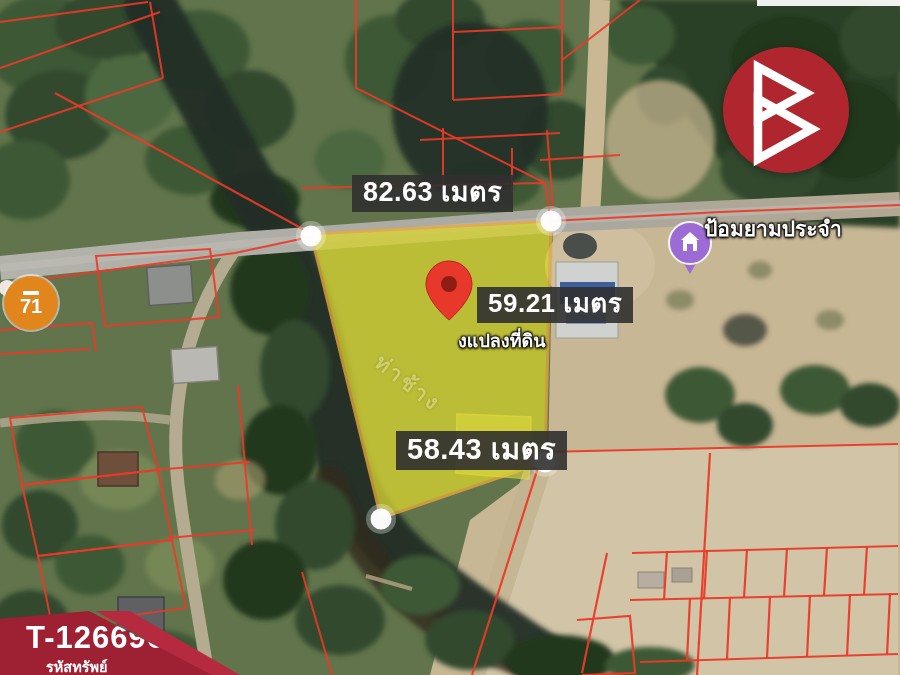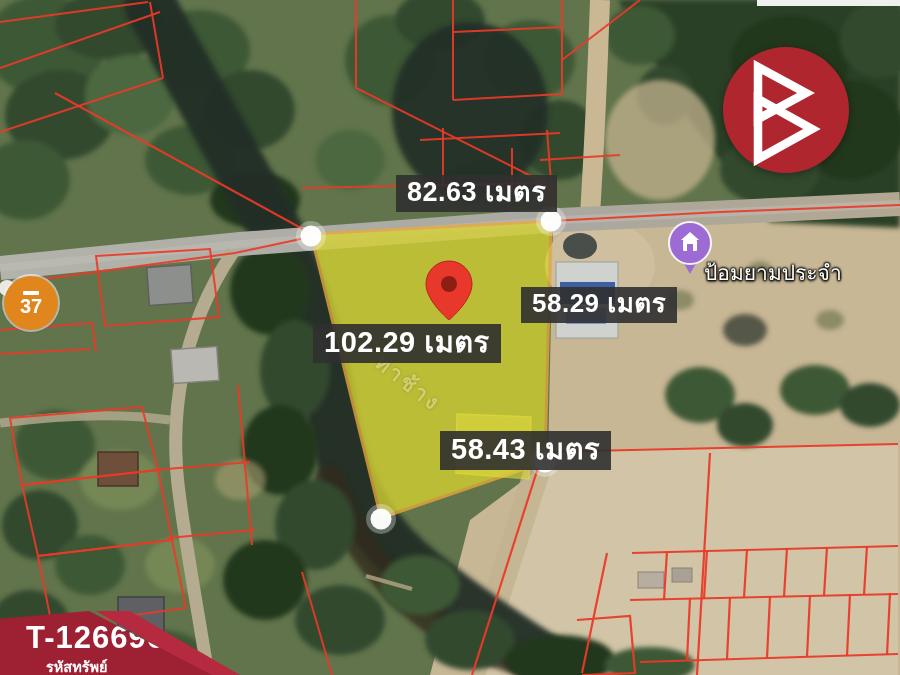--- a/index.html
+++ b/index.html
@@ -5,32 +5,31 @@
   html,body{margin:0;padding:0;background:#222;}
   .stage{
     position:relative;width:900px;height:675px;overflow:hidden;
     font-family:"Liberation Sans","DejaVu Sans",sans-serif;
     background:#61744b;
   }
   .stage svg.map{position:absolute;left:0;top:0;}
   
   .meas{
     position:absolute;background:rgba(48,48,48,.9);color:#fff;font-weight:700;
-    padding:2px 11px 4px 11px;white-space:nowrap;letter-spacing:.5px;line-height:1.15;margin-left:44px;
+    padding:2px 11px 4px 11px;white-space:nowrap;letter-spacing:.5px;line-height:1.15;
   }
   .meas.top{left:352px;top:175px;font-size:27px;}
   .meas.right{left:477px;top:287px;font-size:26px;}
   .meas.left{left:269px;top:324px;font-size:29px;}
   .meas.bottom{left:396px;top:431px;font-size:29px;}
   
   .outlined{
-    color:#fff;font-weight:400;
+    color:#fff;font-weight:700;
     text-shadow:-1px -1px 2px rgba(0,0,0,.9),1px -1px 2px rgba(0,0,0,.9),
                 -1px 1px 2px rgba(0,0,0,.9),1px 1px 2px rgba(0,0,0,.9),0 2px 3px rgba(0,0,0,.55);
-    margin-top:44px;
   }
   .poi-label{position:absolute;left:704px;top:216px;font-size:21px;line-height:25px;}
   .plot-caption{position:absolute;left:458px;top:326px;font-size:18px;}
   .water-label{
     position:absolute;left:388px;top:346px;font-size:21px;font-weight:700;letter-spacing:3px;
     color:rgba(255,246,160,.55);transform:rotate(38deg);transform-origin:left top;
     text-shadow:0 0 3px rgba(90,100,30,.5);
   }
   
   .route-shield{
@@ -239,33 +238,33 @@
     </g>
 
     <g>
       <path d="M449,261 c-12.7,0 -23,10.3 -23,23 c0,17 23,36 23,36 c0,0 23,-19 23,-36 c0,-12.7 -10.3,-23 -23,-23 z" fill="#e8382b" stroke="#b3241a" stroke-width="1"></path>
       <circle cx="449" cy="284" r="8" fill="#8e1d14"></circle>
     </g>
   </svg>
 
   <div class="water-label">ท่าช้าง</div>
 
+  <div class="outlined plot-caption">งแปลงที่ดิน</div>
 
   <div class="meas top">82.63 เมตร</div>
-  <div class="meas right">58.29 เมตร</div>
-  <div class="meas left">102.29 เมตร</div>
+  <div class="meas right">59.21 เมตร</div>
   <div class="meas bottom">58.43 เมตร</div>
 
   <div class="outlined poi-label">
     <div>ป้อมยามประจำ</div>
   </div>
 
   <div class="route-shield">
     <span class="bar"></span>
-    <span class="num">37</span>
+    <span class="num">71</span>
   </div>
 
   <div class="topbar"></div>
 
   <svg class="logo" viewBox="0 0 128 128">
     <circle cx="64" cy="64" r="63" fill="#b0262f"></circle>
     <g fill="none" stroke="#fff" stroke-width="8.5" stroke-linejoin="miter">
       <path d="M36,21 L84,47 L36,73 Z"></path>
       <path d="M36,53 L90,83 L36,113 Z"></path>
     </g>

